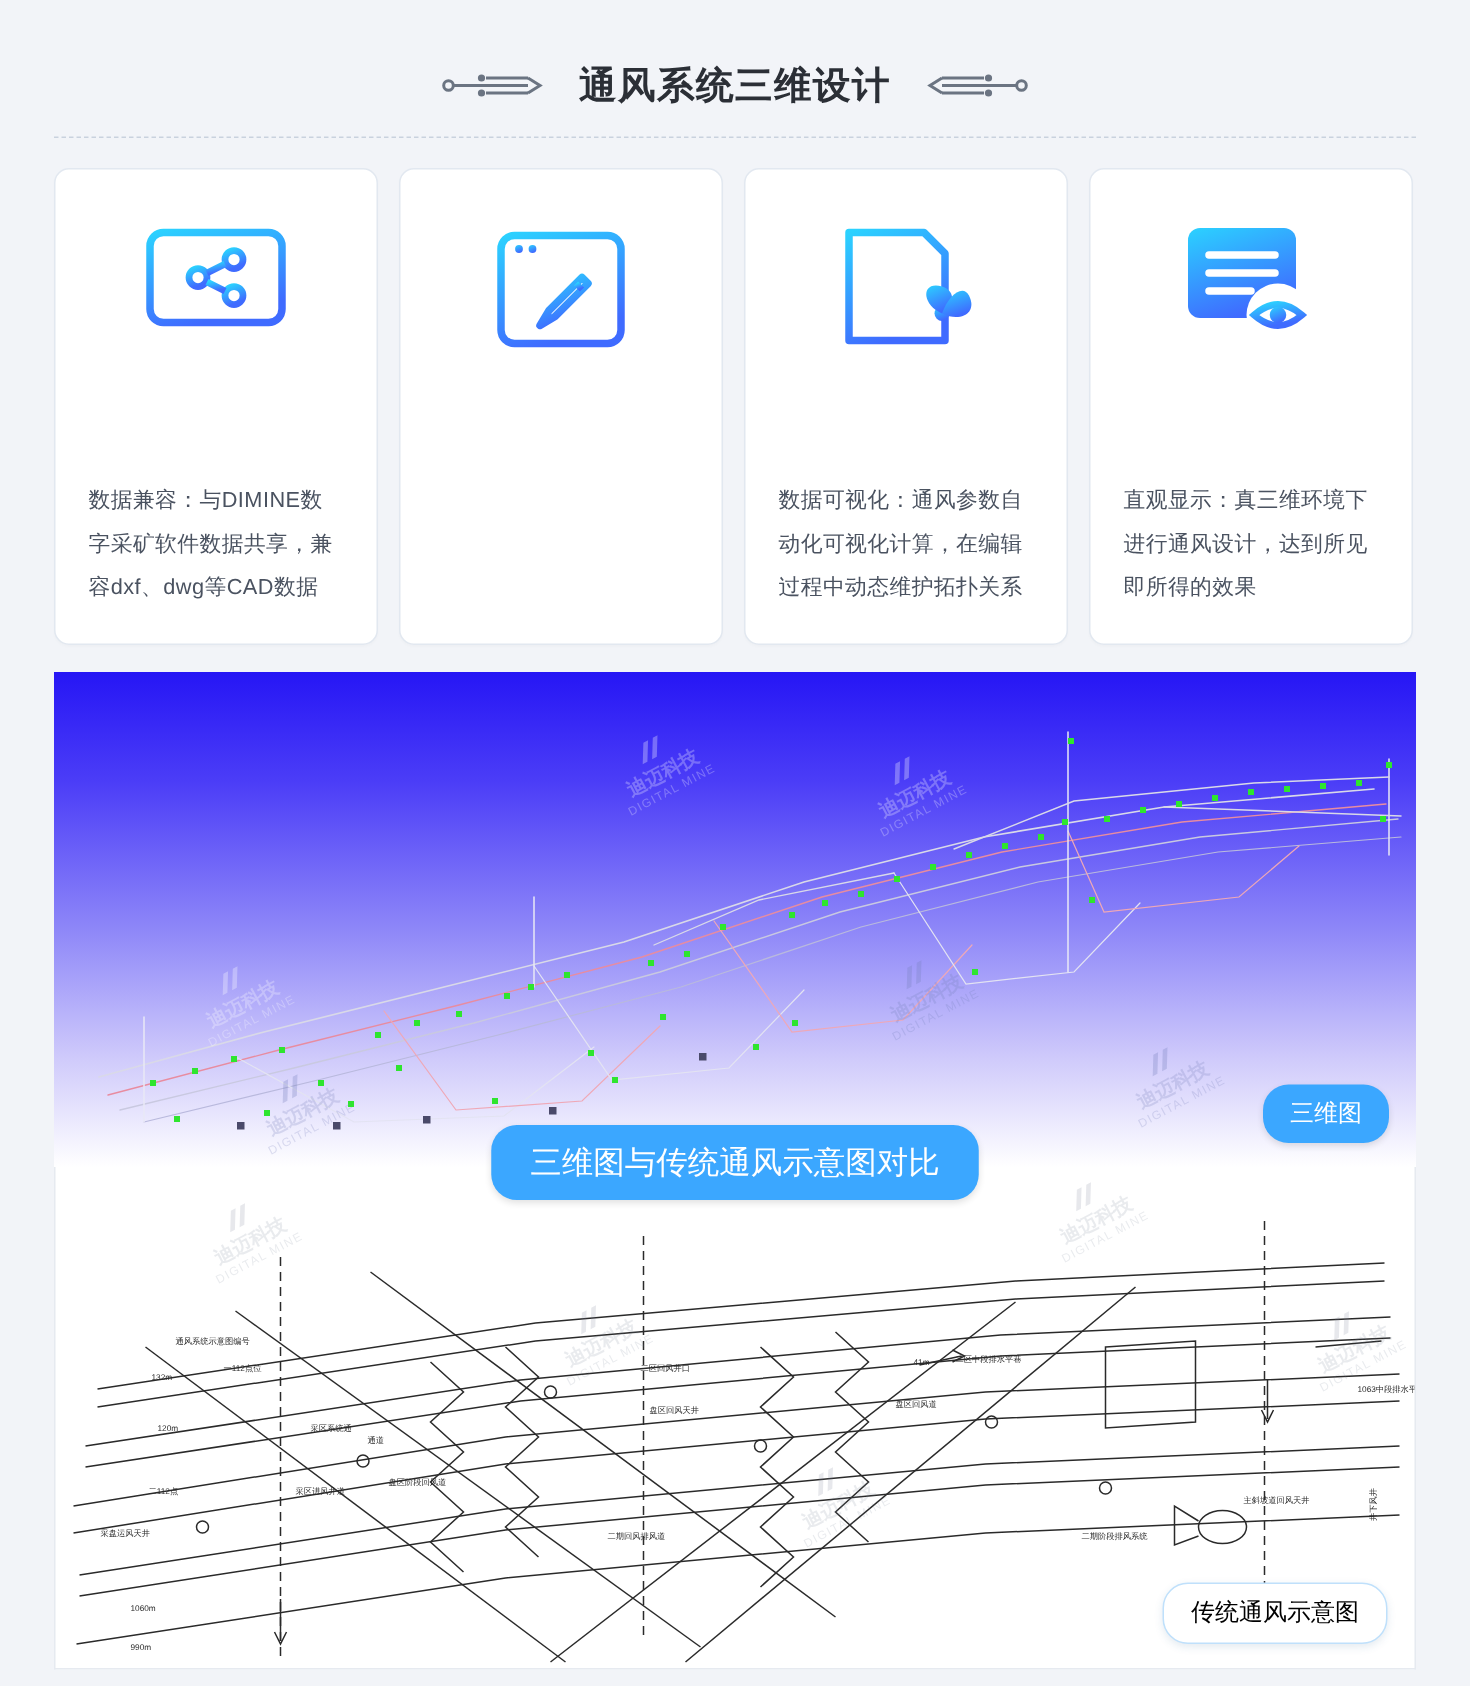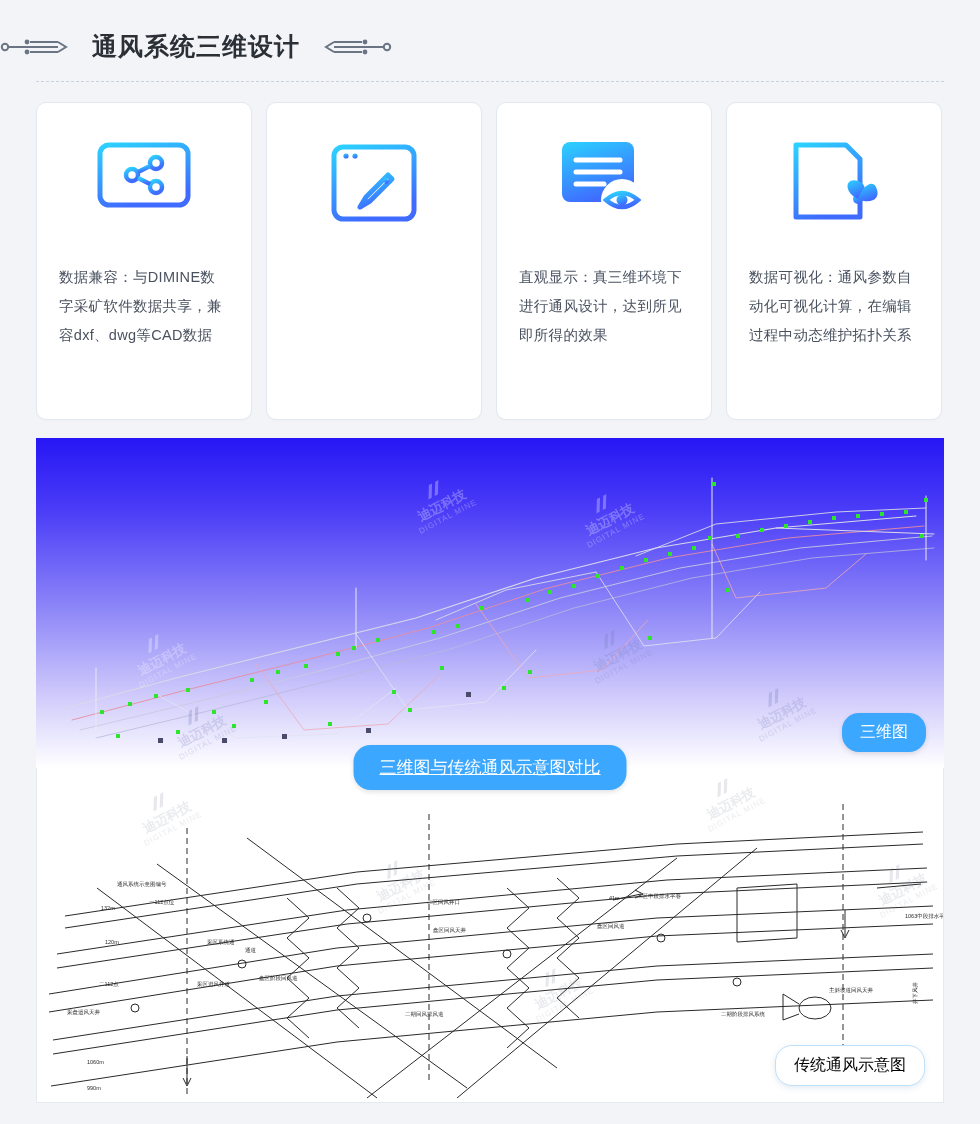--- a/index.html
+++ b/index.html
@@ -12,23 +12,24 @@
   .page {
     width: 980px;
     height: 1124px;
     position: relative;
     background: #f2f4f8;
     overflow: hidden;
   }
 
   
   .header {
-    padding-top: 30px;
+    padding-top: 40px;
     display: flex;
     align-items: center;
+    justify-content: center;
     gap: 14px;
   }
   .header-title {
     font-size: 25px;
     font-weight: bold;
     color: #2b2f36;
     letter-spacing: 1px;
     white-space: nowrap;
   }
   .orn { display: block; }
@@ -47,20 +48,21 @@
   .card {
     width: 216px;
     height: 318px;
     background: #ffffff;
     border: 1px solid #e2e8f0;
     border-radius: 10px;
     display: flex;
     flex-direction: column;
     align-items: center;
     box-shadow: 0 1px 2px rgba(0,0,0,0.02);
+    gap: 47px;
   }
   .card-icon {
     height: 160px;
     display: flex;
     align-items: center;
     justify-content: center;
   }
   .card-text {
     padding: 0 22px;
     font-size: 14.5px;
@@ -122,23 +124,22 @@
     padding: 9px 18px;
     white-space: nowrap;
     box-shadow: 0 2px 5px rgba(0,0,0,0.12);
   }
   .tag-3d { right: 18px; bottom: 16px; }
   .tag-compare {
     left: 50%;
     transform: translateX(-50%);
     bottom: -23px;
     padding: 11px 26px;
-    font-size: 17px;
+    font-size: 21px;
     z-index: 5;
-    text-decoration: underline;
   }
   .tag-2d {
     background: #ffffff;
     color: #000000;
     border: 1px solid #bfe0fb;
     right: 18px;
     bottom: 16px;
     box-shadow: 0 2px 6px rgba(40,90,140,0.13);
   }
 </style>
@@ -209,58 +210,58 @@
           <circle cx="20" cy="19" r="2.6" fill="url(#g2)"></circle>
           <circle cx="29" cy="19" r="2.6" fill="url(#g2)"></circle>
           <path d="M62 38 L40 60 L34 70 L44 64 L66 42 Z" fill="none" stroke="url(#g2)" stroke-width="5" stroke-linejoin="round"></path>
           <line x1="58" y1="42" x2="62" y2="46" stroke="url(#g2)" stroke-width="4"></line>
         </svg>
       </div>
     </div>
 
     <div class="card">
       <div class="card-icon">
+        <svg width="104" height="92" viewBox="0 0 104 92">
+          <defs>
+            <linearGradient id="g4" x1="0" y1="0" x2="0.4" y2="1">
+              <stop offset="0%" stop-color="#2bd2ff"></stop>
+              <stop offset="100%" stop-color="#3f6bff"></stop>
+            </linearGradient>
+          </defs>
+          <path d="M14 8 H64 L78 22 V80 H14 Z" fill="none" stroke="url(#g4)" stroke-width="5" stroke-linejoin="round"></path>
+          <line x1="28" y1="30" x2="60" y2="30" stroke="url(#g4)" stroke-width="5" stroke-linecap="round"></line>
+          <line x1="28" y1="44" x2="60" y2="44" stroke="url(#g4)" stroke-width="5" stroke-linecap="round"></line>
+          <line x1="28" y1="58" x2="46" y2="58" stroke="url(#g4)" stroke-width="5" stroke-linecap="round"></line>
+          <circle cx="76" cy="62" r="5" fill="url(#g4)"></circle>
+          <path d="M76 62 C62 56 62 40 76 44 C86 47 84 58 76 62 Z" fill="url(#g4)"></path>
+          <path d="M76 62 C88 68 100 62 94 50 C90 42 80 50 76 62 Z" fill="url(#g4)"></path>
+        </svg>
+      </div>
+      <div class="card-text">数据可视化：通风参数自动化可视化计算，在编辑过程中动态维护拓扑关系</div>
+    </div>
+
+    <div class="card">
+      <div class="card-icon">
         <svg width="104" height="98" viewBox="0 0 104 98">
           <defs>
             <linearGradient id="g3" x1="0" y1="0" x2="0.4" y2="1">
               <stop offset="0%" stop-color="#2bd2ff"></stop>
               <stop offset="100%" stop-color="#3f6bff"></stop>
             </linearGradient>
           </defs>
           <rect x="10" y="8" width="72" height="60" rx="8" fill="url(#g3)"></rect>
           <line x1="24" y1="26" x2="68" y2="26" stroke="#ffffff" stroke-width="5" stroke-linecap="round"></line>
           <line x1="24" y1="38" x2="68" y2="38" stroke="#ffffff" stroke-width="5" stroke-linecap="round"></line>
           <line x1="24" y1="50" x2="52" y2="50" stroke="#ffffff" stroke-width="5" stroke-linecap="round"></line>
           <circle cx="70" cy="66" r="21" fill="#ffffff"></circle>
           <path d="M54 66 Q70 52 86 66 Q70 80 54 66 Z" fill="none" stroke="url(#g3)" stroke-width="4.5"></path>
           <circle cx="70" cy="66" r="5.5" fill="url(#g3)"></circle>
         </svg>
       </div>
       <div class="card-text">直观显示：真三维环境下进行通风设计，达到所见即所得的效果</div>
-    </div>
-
-    <div class="card">
-      <div class="card-icon">
-        <svg width="104" height="92" viewBox="0 0 104 92">
-          <defs>
-            <linearGradient id="g4" x1="0" y1="0" x2="0.4" y2="1">
-              <stop offset="0%" stop-color="#2bd2ff"></stop>
-              <stop offset="100%" stop-color="#3f6bff"></stop>
-            </linearGradient>
-          </defs>
-          <path d="M14 8 H64 L78 22 V80 H14 Z" fill="none" stroke="url(#g4)" stroke-width="5" stroke-linejoin="round"></path>
-          <line x1="28" y1="30" x2="60" y2="30" stroke="url(#g4)" stroke-width="5" stroke-linecap="round"></line>
-          <line x1="28" y1="44" x2="60" y2="44" stroke="url(#g4)" stroke-width="5" stroke-linecap="round"></line>
-          <line x1="28" y1="58" x2="46" y2="58" stroke="url(#g4)" stroke-width="5" stroke-linecap="round"></line>
-          <circle cx="76" cy="62" r="5" fill="url(#g4)"></circle>
-          <path d="M76 62 C62 56 62 40 76 44 C86 47 84 58 76 62 Z" fill="url(#g4)"></path>
-          <path d="M76 62 C88 68 100 62 94 50 C90 42 80 50 76 62 Z" fill="url(#g4)"></path>
-        </svg>
-      </div>
-      <div class="card-text">数据可视化：通风参数自动化可视化计算，在编辑过程中动态维护拓扑关系</div>
     </div>
 
   </div>
 
   <div class="figures">
 
     <div class="fig3d">
       <svg width="908" height="330" viewBox="0 0 908 330" style="position:absolute;left:0;top:0;">
         <g stroke-linecap="round" fill="none">
 

